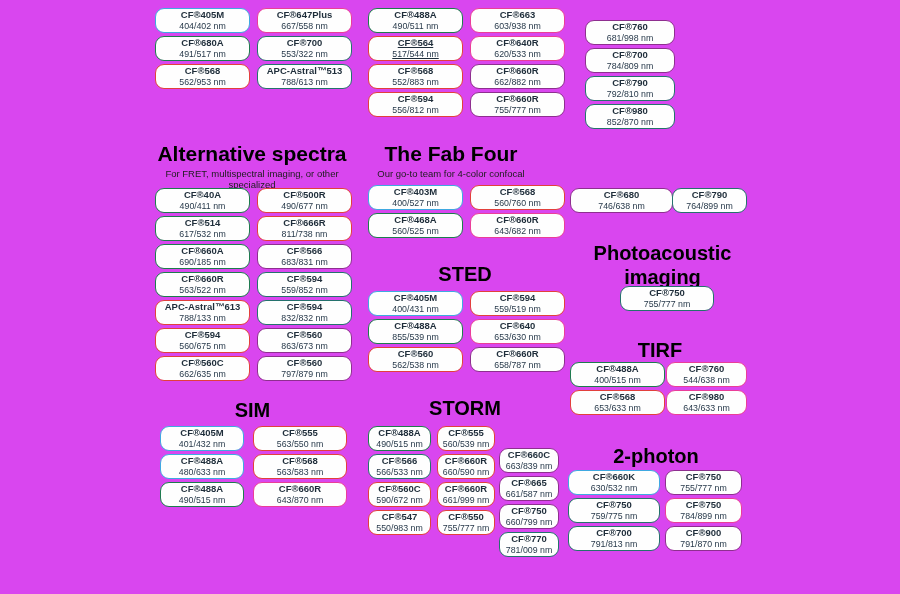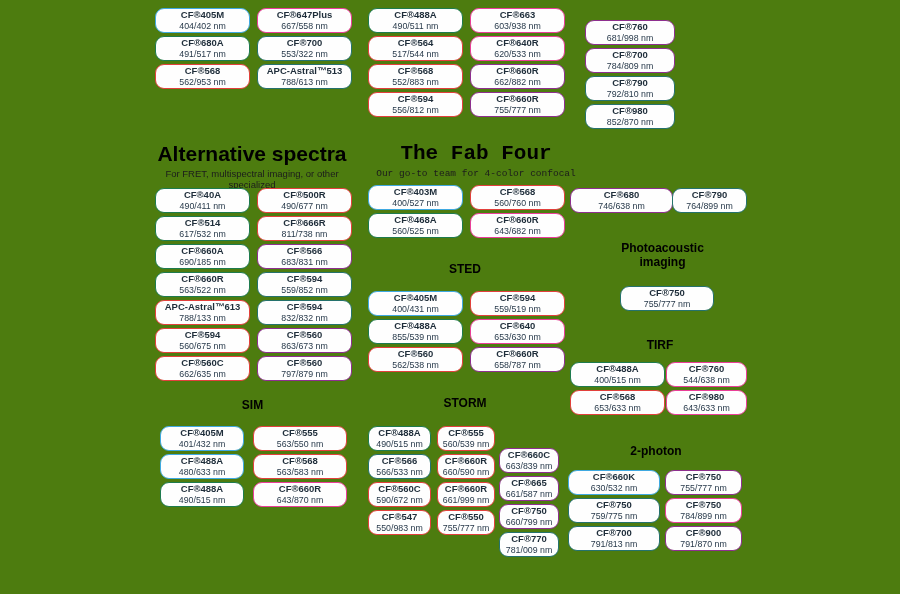--- a/index.html
+++ b/index.html
@@ -1,43 +1,43 @@
 <!DOCTYPE html>
 <html><head>
 <meta charset="utf-8">
 <style>
   html,body{margin:0;padding:0;background:#ffffff;}
   #canvas{
-    position:relative;width:900px;height:594px;background:#4d7c0f;overflow:hidden;
+    position:relative;width:900px;height:594px;background:#d946ef;overflow:hidden;
     font-family:"Liberation Sans",sans-serif;color:#1e2d3a;
   }
   .col{position:absolute;display:flex;flex-direction:column;gap:3px;}
   .pill{
     height:25px;box-sizing:border-box;border:1.8px solid #333;border-radius:9px;
     background:#fefefe;display:flex;flex-direction:column;align-items:center;
     justify-content:center;line-height:1.15;overflow:hidden;flex:0 0 auto;
   }
   .pill-name{font-size:9.5px;font-weight:bold;color:#1e2d3a;white-space:nowrap;}
   .pill-exem{font-size:8.8px;color:#27394a;white-space:nowrap;}
   .head{position:absolute;text-align:center;color:#000;}
   .h-lg{font-size:21px;font-weight:bold;line-height:1.1;}
-  .h-md{font-size:12px;font-weight:bold;line-height:1.2;}
+  .h-md{font-size:20px;font-weight:bold;line-height:1.2;}
   .sub{font-size:9.5px;font-weight:normal;color:#1c1c1c;margin-top:3px;}
 
   #top-col1{left:155px;top:8px;width:95px;}
   #top-col2{left:257px;top:8px;width:95px;}
   #top-col3{left:368px;top:8px;width:95px;}
   #top-col4{left:470px;top:8px;width:95px;}
   #top-col5{left:585px;top:20px;width:90px;}
 
   #alt-head{left:148px;top:142px;width:208px;}
   #alt-col1{left:155px;top:188px;width:95px;}
   #alt-col2{left:257px;top:188px;width:95px;}
 
-  #fab-head{left:376px;top:142px;width:200px;font-family:Liberation Mono, monospace;}
+  #fab-head{left:351px;top:142px;width:200px;}
   #fab-col1{left:368px;top:185px;width:95px;}
   #fab-col2{left:470px;top:185px;width:95px;}
 
   #sted-head{left:365px;top:262px;width:200px;}
   #sted-col1{left:368px;top:291px;width:95px;}
   #sted-col2{left:470px;top:291px;width:95px;}
 
   #nir-left{left:570px;top:188px;width:103px;}
   #nir-right{left:672px;top:188px;width:75px;}
 
@@ -92,21 +92,21 @@
       <div class="pill" style="border-color: rgb(37, 114, 109);">
         <span class="pill-name">APC-Astral™513</span>
         <span class="pill-exem">788/613 nm</span>
       </div>
     </div>
   <div class="col" id="top-col3">
       <div class="pill" style="border-color: rgb(30, 123, 78);">
         <span class="pill-name">CF®488A</span>
         <span class="pill-exem">490/511 nm</span>
       </div>
-      <div class="pill" style="border-color: rgb(226, 64, 60);">
+      <div class="pill" style="border-color: rgb(226, 64, 60); text-decoration: underline;">
         <span class="pill-name">CF®564</span>
         <span class="pill-exem">517/544 nm</span>
       </div>
       <div class="pill" style="border-color: rgb(226, 64, 60);">
         <span class="pill-name">CF®568</span>
         <span class="pill-exem">552/883 nm</span>
       </div>
       <div class="pill" style="border-color: rgb(226, 64, 60);">
         <span class="pill-name">CF®594</span>
         <span class="pill-exem">556/812 nm</span>

